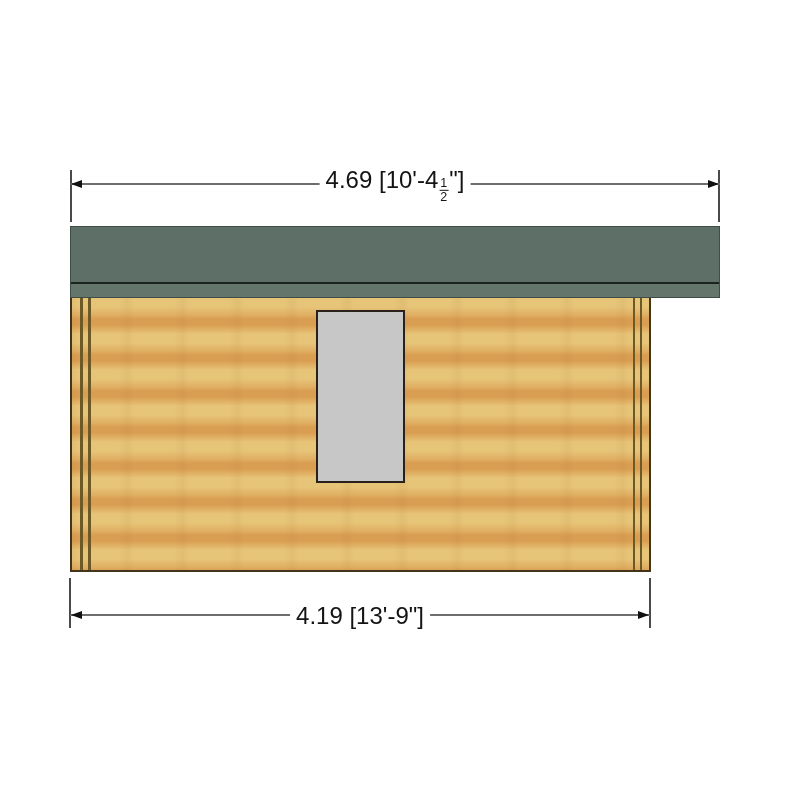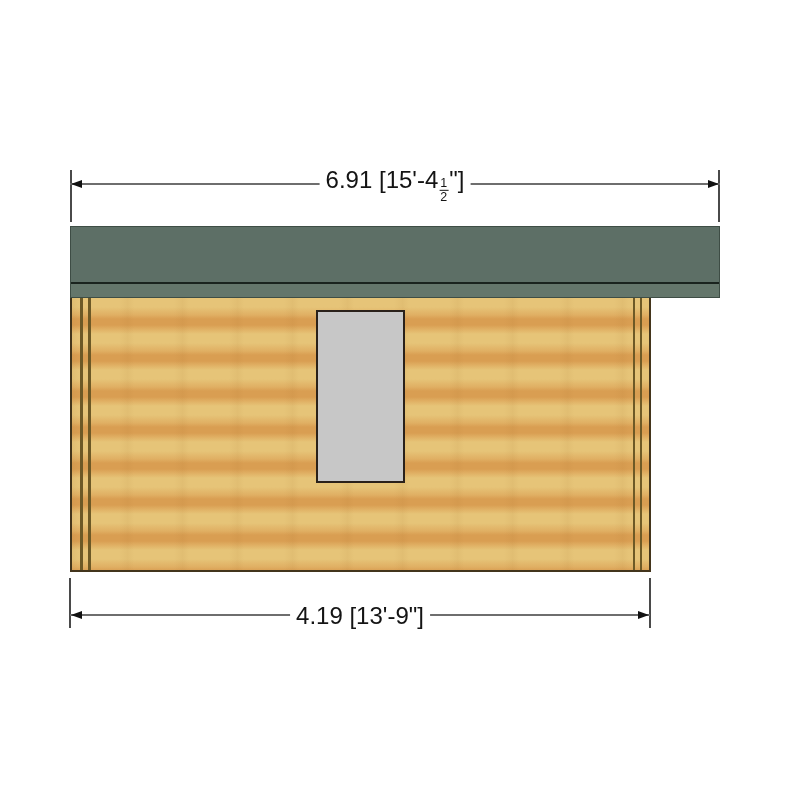--- a/index.html
+++ b/index.html
@@ -114,21 +114,21 @@
 <body>
 
 <div class="canvas">
 
   <div>
     <div class="ext-line" style="left:70px; top:170px; height:52px;"></div>
     <div class="ext-line" style="left:718px; top:170px; height:52px;"></div>
     <div class="dim-line" style="left:70px; top:183px; width:650px;"></div>
     <div class="dim-arrow tip-left" style="left:71px; top:180px;"></div>
     <div class="dim-arrow tip-right" style="left:708px; top:180px;"></div>
-    <div class="dim-label" style="left:395px; top:185px;"><span>6.91 [15'-4</span><span class="frac">
+    <div class="dim-label" style="left:395px; top:185px;"><span>4.69 [10'-4</span><span class="frac">
           <span class="num">1</span>
           <span class="den">2</span>
         </span><span>"]</span></div>
   </div>
 
   <div class="roof">
     <div class="roof-panel"></div>
     <div class="roof-edge-line"></div>
     <div class="roof-fascia"></div>
   </div>

